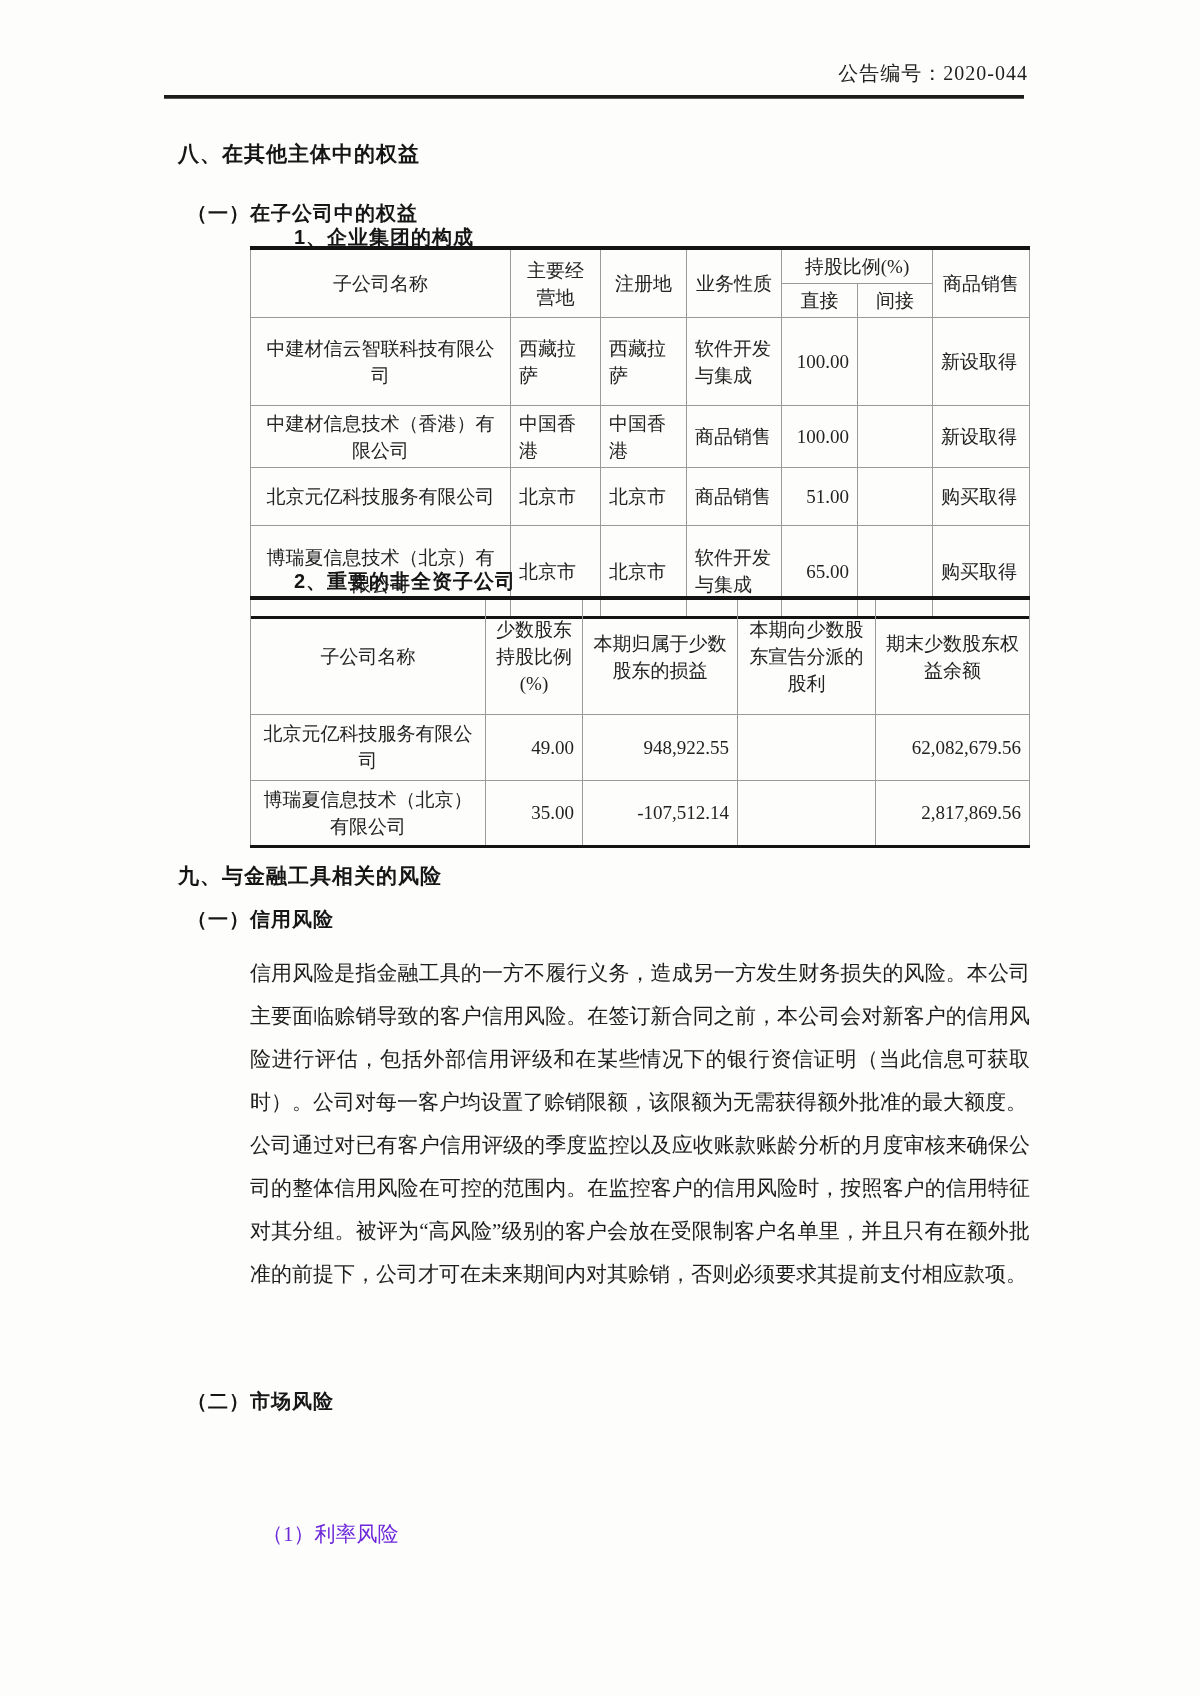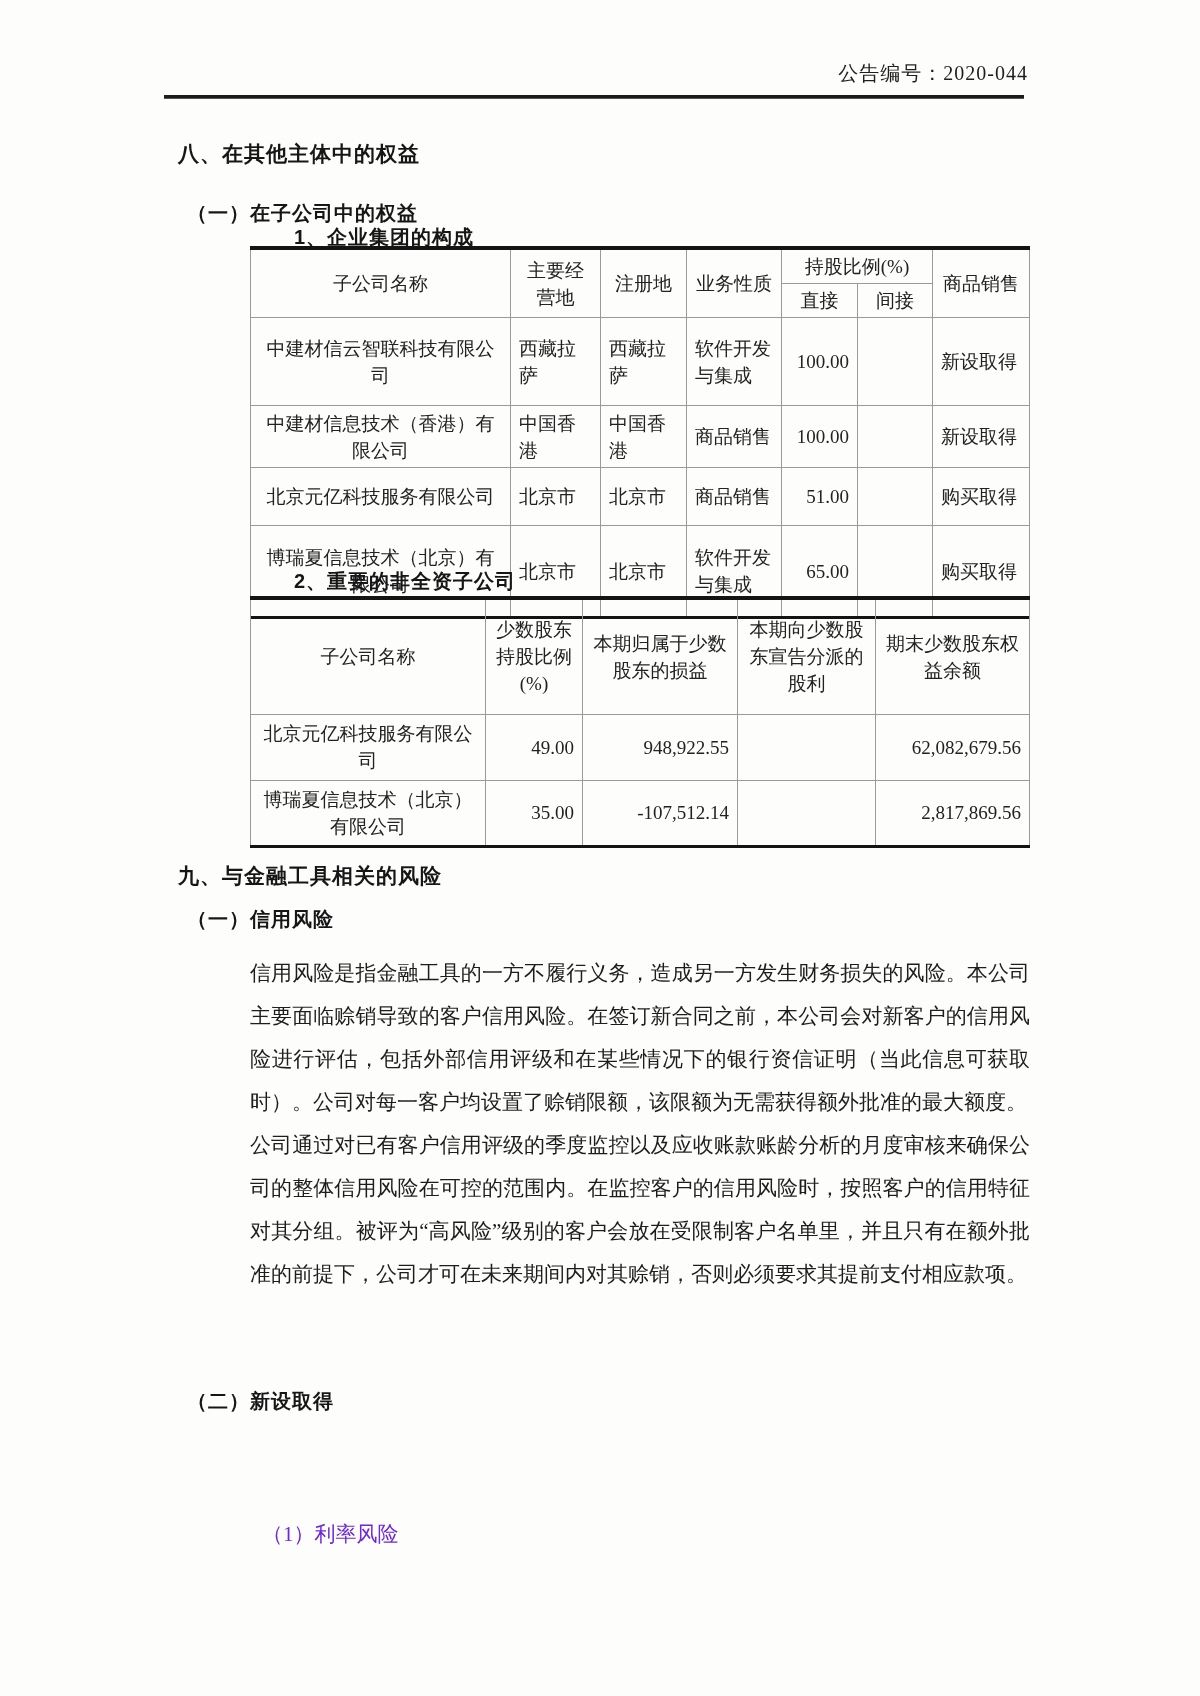--- a/index.html
+++ b/index.html
@@ -194,17 +194,17 @@
     </table>
 
   <div class="h-sec" style="top:862px;">九、与金融工具相关的风险</div>
   <div class="h-sub" style="top:906px;">（一）信用风险</div>
 
   <div class="para" style="top:952px;">
     <p>信用风险是指金融工具的一方不履行义务，造成另一方发生财务损失的风险。本公司主要面临赊销导致的客户信用风险。在签订新合同之前，本公司会对新客户的信用风险进行评估，包括外部信用评级和在某些情况下的银行资信证明（当此信息可获取时）。公司对每一客户均设置了赊销限额，该限额为无需获得额外批准的最大额度。</p>
     <p>公司通过对已有客户信用评级的季度监控以及应收账款账龄分析的月度审核来确保公司的整体信用风险在可控的范围内。在监控客户的信用风险时，按照客户的信用特征对其分组。被评为“高风险”级别的客户会放在受限制客户名单里，并且只有在额外批准的前提下，公司才可在未来期间内对其赊销，否则必须要求其提前支付相应款项。</p>
   </div>
 
-  <div class="h-sub" style="top:1388px;">（二）新设取得</div>
+  <div class="h-sub" style="top:1388px;">（二）市场风险</div>
   <div class="h-item" style="top:1520px;">（1）利率风险</div>
 
 
 </div>
 
 </body></html>

